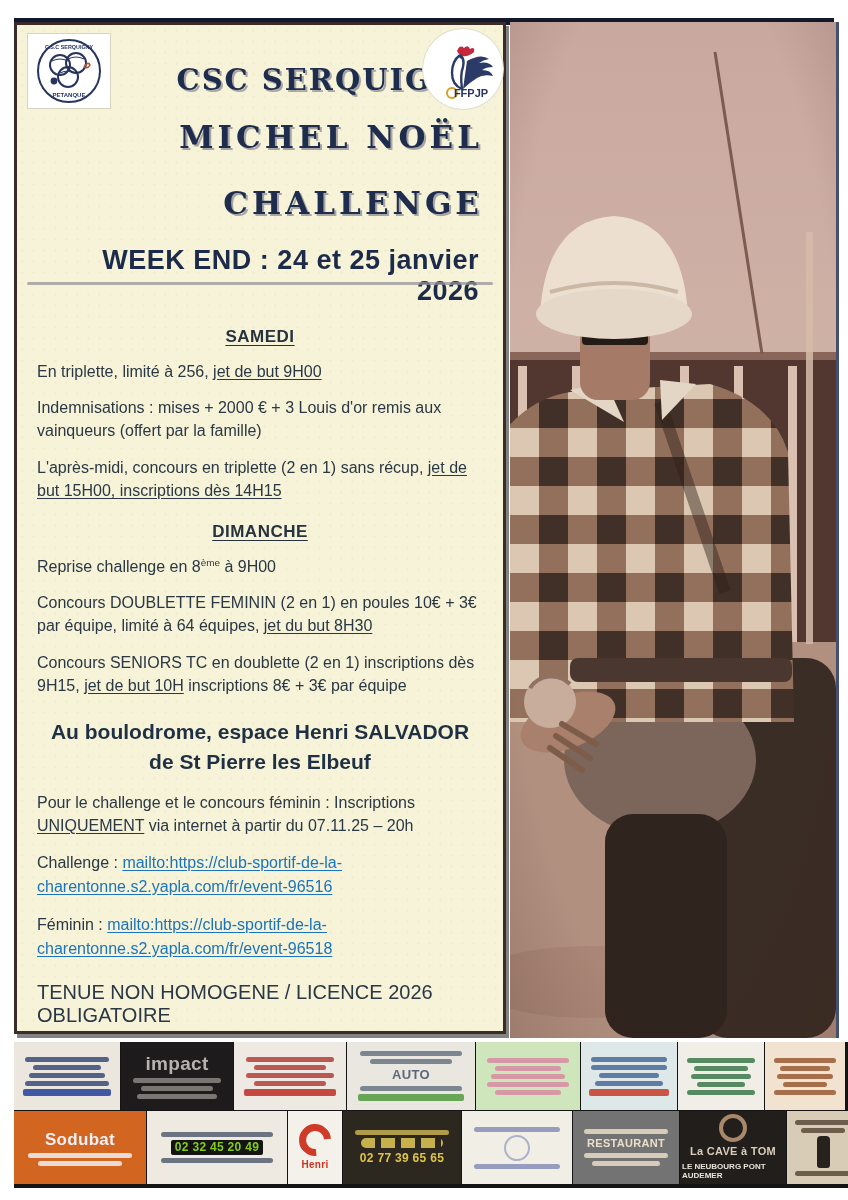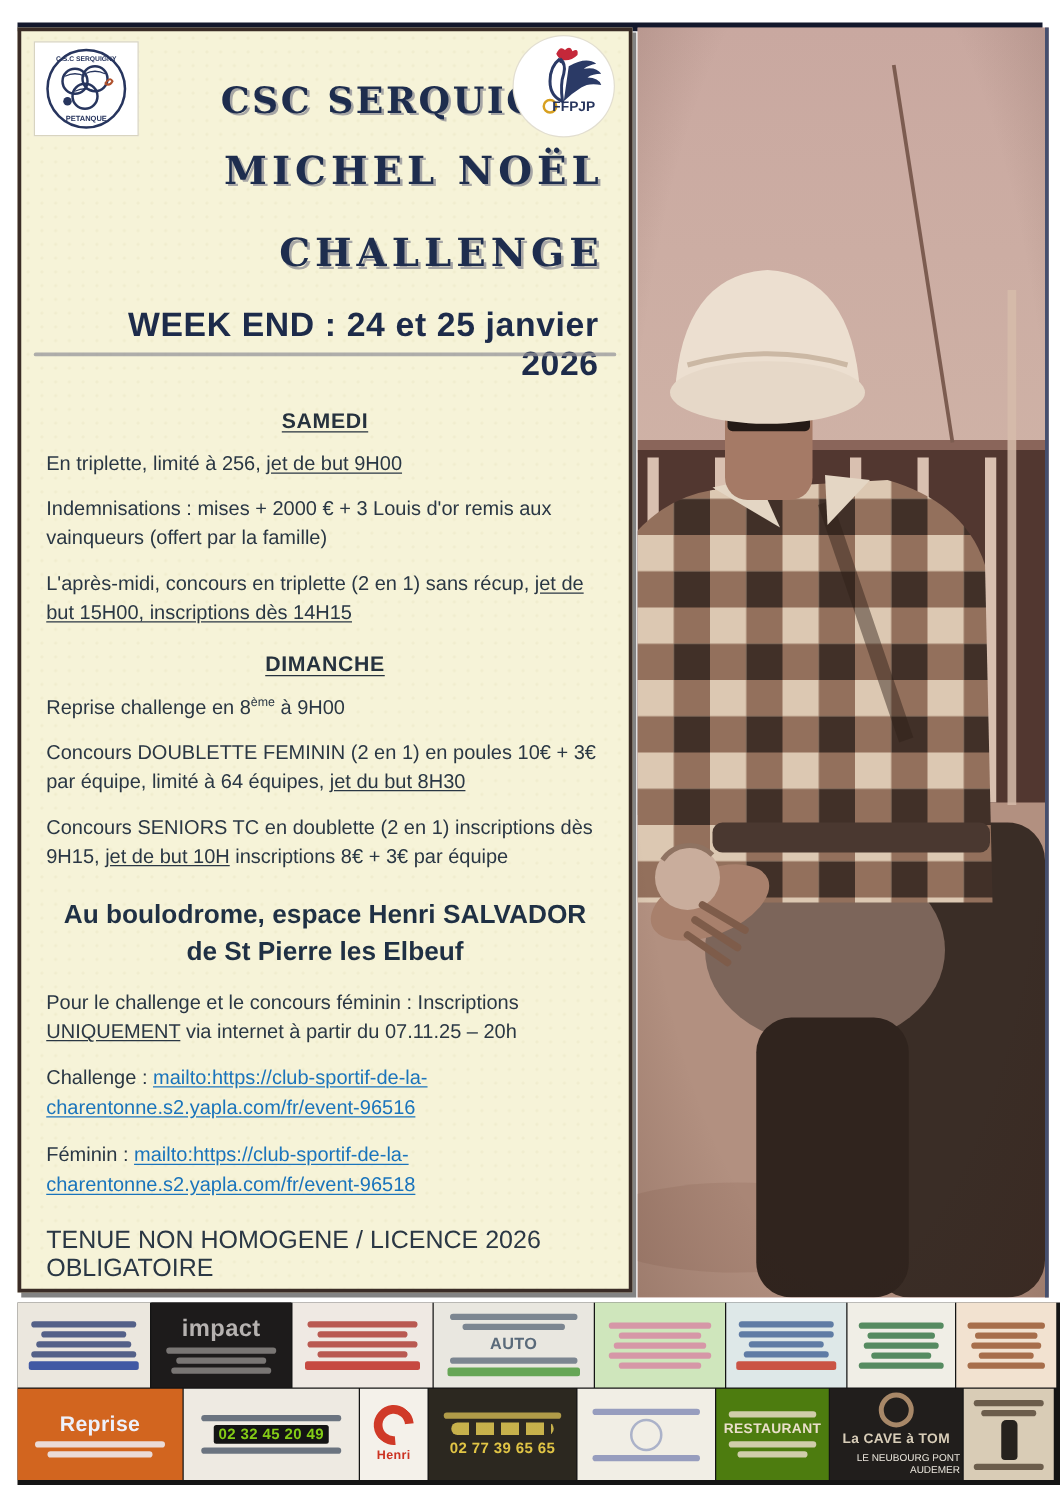--- a/index.html
+++ b/index.html
@@ -12,22 +12,22 @@
   
   .panel{position:absolute;left:14px;top:22px;width:486px;height:1006px;
     background:#f6f3d8;border:3px solid #3a2c26;box-shadow:3px 4px 0 rgba(30,30,30,.55);
     background-image:radial-gradient(rgba(190,180,120,.10) 1px,transparent 1.5px);
     background-size:11px 11px;}
   .panel-inner{position:relative;width:100%;height:100%;padding:6px 20px;box-sizing:border-box;color:#2a3744;}
 
   
   .club-logo{position:absolute;left:10px;top:8px;width:82px;height:74px;background:#fff;border:1px solid #d8d4c0;
     display:flex;align-items:center;justify-content:center;}
-  .ffpjp-logo{position:absolute;right:12px;top:4px;width:80px;height:80px;background:#fff;border-radius:50%;
-    box-shadow:0 0 0 1px #e2ded0;display:flex;align-items:flex-start;justify-content:center;}
+  .ffpjp-logo{position:absolute;right:0;top:4px;width:80px;height:80px;background:#fff;border-radius:50%;
+    box-shadow:0 0 0 1px #e2ded0;display:flex;align-items:flex-end;justify-content:center;}
 
   
   .deco{font-family:"DejaVu Serif",serif;font-weight:bold;color:#1e2d4e;text-align:right;
     text-shadow:2px 2px 0 rgba(125,125,138,.65);}
   .title-main{margin:32px 0 0;font-size:29px;letter-spacing:2px;}
   .title-ch{margin:30px 0 0;font-size:31px;letter-spacing:4px;}
   .title-mn{margin:22px 0 0;font-size:31px;letter-spacing:4px;}
   .date-line{margin:24px 0 0;text-align:right;font-size:27px;font-weight:bold;color:#1d2b4a;letter-spacing:.5px;}
   .date-line .strike{position:relative;display:inline-block;padding:0 4px;}
   .date-line .strike::after{content:"";position:absolute;left:-10px;right:-10px;top:60%;height:3px;
@@ -51,21 +51,21 @@
   .photo svg{display:block;}
 
   
   .sponsor-strip{position:absolute;left:14px;top:1042px;width:834px;height:146px;background:#141414;
     display:flex;flex-direction:column;gap:1px;padding-bottom:4px;box-sizing:border-box;}
   .sp-row{display:flex;gap:1px;flex:1;}
   .sp-tile{position:relative;overflow:hidden;display:flex;flex-direction:column;align-items:center;
     justify-content:center;gap:3px;padding:3px 2px;box-sizing:border-box;}
   .sp-label{font-weight:bold;line-height:1.05;text-align:center;filter:blur(.3px);letter-spacing:.3px;
     padding:1px 4px;border-radius:2px;}
-  .sp-label2{font-size:8px;font-weight:normal;text-align:right;filter:blur(.4px);line-height:1.2;}
+  .sp-label2{font-size:8px;font-weight:bold;text-align:left;filter:blur(.4px);line-height:1.2;}
   .sq{height:5px;border-radius:3px;opacity:.85;filter:blur(.6px);}
   .sp-accent{height:7px;width:86%;border-radius:2px;opacity:.9;filter:blur(.4px);}
   .shape-ring{width:28px;height:28px;border-radius:50%;border:4px solid;box-sizing:border-box;}
   .shape-swoosh{width:32px;height:32px;border-radius:50%;border:7px solid;border-right-color:transparent !important;
     transform:rotate(40deg);box-sizing:border-box;}
   .shape-stamp{width:26px;height:26px;border-radius:50%;border:2px solid;opacity:.8;box-sizing:border-box;}
   .shape-bottle{width:13px;height:32px;border-radius:4px 4px 3px 3px;}
   .shape-pills{width:72%;height:10px;border-radius:5px;opacity:.9;
     background:repeating-linear-gradient(90deg,currentColor 0 14px,transparent 14px 20px);}
 
@@ -254,21 +254,21 @@
         <div class="sp-tile" style="width: 80px; background: rgb(242, 226, 208); flex: 0 0 auto;">
           <div class="sq" style="width: 82%; background: rgb(154, 90, 52);"></div>
           <div class="sq" style="width: 66%; background: rgb(154, 90, 52);"></div>
           <div class="sq" style="width: 74%; background: rgb(154, 90, 52);"></div>
           <div class="sq" style="width: 58%; background: rgb(154, 90, 52);"></div>
           <div class="sq" style="width: 82%; background: rgb(154, 90, 52);"></div>
         </div>
       </div>
       <div class="sp-row">
         <div class="sp-tile" style="width: 132px; background: rgb(210, 101, 31); flex: 0 0 auto;">
-          <div class="sp-label" style="font-size: 17px; color: rgb(238, 240, 250);">Reprise</div>
+          <div class="sp-label" style="font-size: 17px; color: rgb(238, 240, 250);">Sodubat</div>
           <div class="sq" style="width: 82%; background: rgb(240, 240, 248);"></div>
           <div class="sq" style="width: 66%; background: rgb(240, 240, 248);"></div>
         </div>
         <div class="sp-tile" style="width: 140px; background: rgb(238, 234, 226); flex: 0 0 auto;">
           <div class="sq" style="width: 82%; background: rgb(85, 96, 112);"></div>
           <div class="sp-label" style="font-size: 12px; color: #84cc16; background: rgb(20, 20, 20);">02 32 45 20 49</div>
           <div class="sq" style="width: 82%; background: rgb(85, 96, 112);"></div>
         </div>
         <div class="sp-tile" style="width: 54px; background: rgb(244, 241, 234); flex: 0 0 auto;">
           <div class="shape-swoosh" style="border-color: rgb(208, 58, 40);"></div>
@@ -277,21 +277,21 @@
         <div class="sp-tile" style="width: 118px; background: rgb(44, 40, 32); flex: 0 0 auto;">
           <div class="sq" style="width: 82%; background: rgb(200, 176, 80);"></div>
           <div class="shape-pills" style="border-color: rgb(216, 192, 80); color: rgb(216, 192, 80);"></div>
           <div class="sp-label" style="font-size: 12px; color: rgb(224, 196, 69);">02 77 39 65 65</div>
         </div>
         <div class="sp-tile" style="width: 110px; background: rgb(241, 238, 229); flex: 0 0 auto;">
           <div class="sq" style="width: 82%; background: rgb(136, 144, 184);"></div>
           <div class="shape-stamp" style="border-color: rgb(154, 162, 194);"></div>
           <div class="sq" style="width: 82%; background: rgb(136, 144, 184);"></div>
         </div>
-        <div class="sp-tile" style="width: 90px; background: #4d7c0f; flex: 0 0 auto;">
+        <div class="sp-tile" style="width: 106px; background: #737373; flex: 0 0 auto;">
           <div class="sq" style="width: 82%; background: rgb(232, 220, 198);"></div>
           <div class="sp-label" style="font-size: 11px; color: rgb(234, 223, 202);">RESTAURANT</div>
           <div class="sq" style="width: 82%; background: rgb(232, 220, 198);"></div>
           <div class="sq" style="width: 66%; background: rgb(232, 220, 198);"></div>
         </div>
         <div class="sp-tile" style="width: 106px; background: rgb(33, 30, 28); flex: 0 0 auto;">
           <div class="shape-ring" style="border-color: rgb(168, 136, 104);"></div>
           <div class="sp-label" style="font-size: 11px; color: rgb(216, 205, 184);">La CAVE à TOM</div>
           <div class="sp-label2" style="color: rgb(232, 228, 218);">LE NEUBOURG  PONT AUDEMER</div>
         </div>

